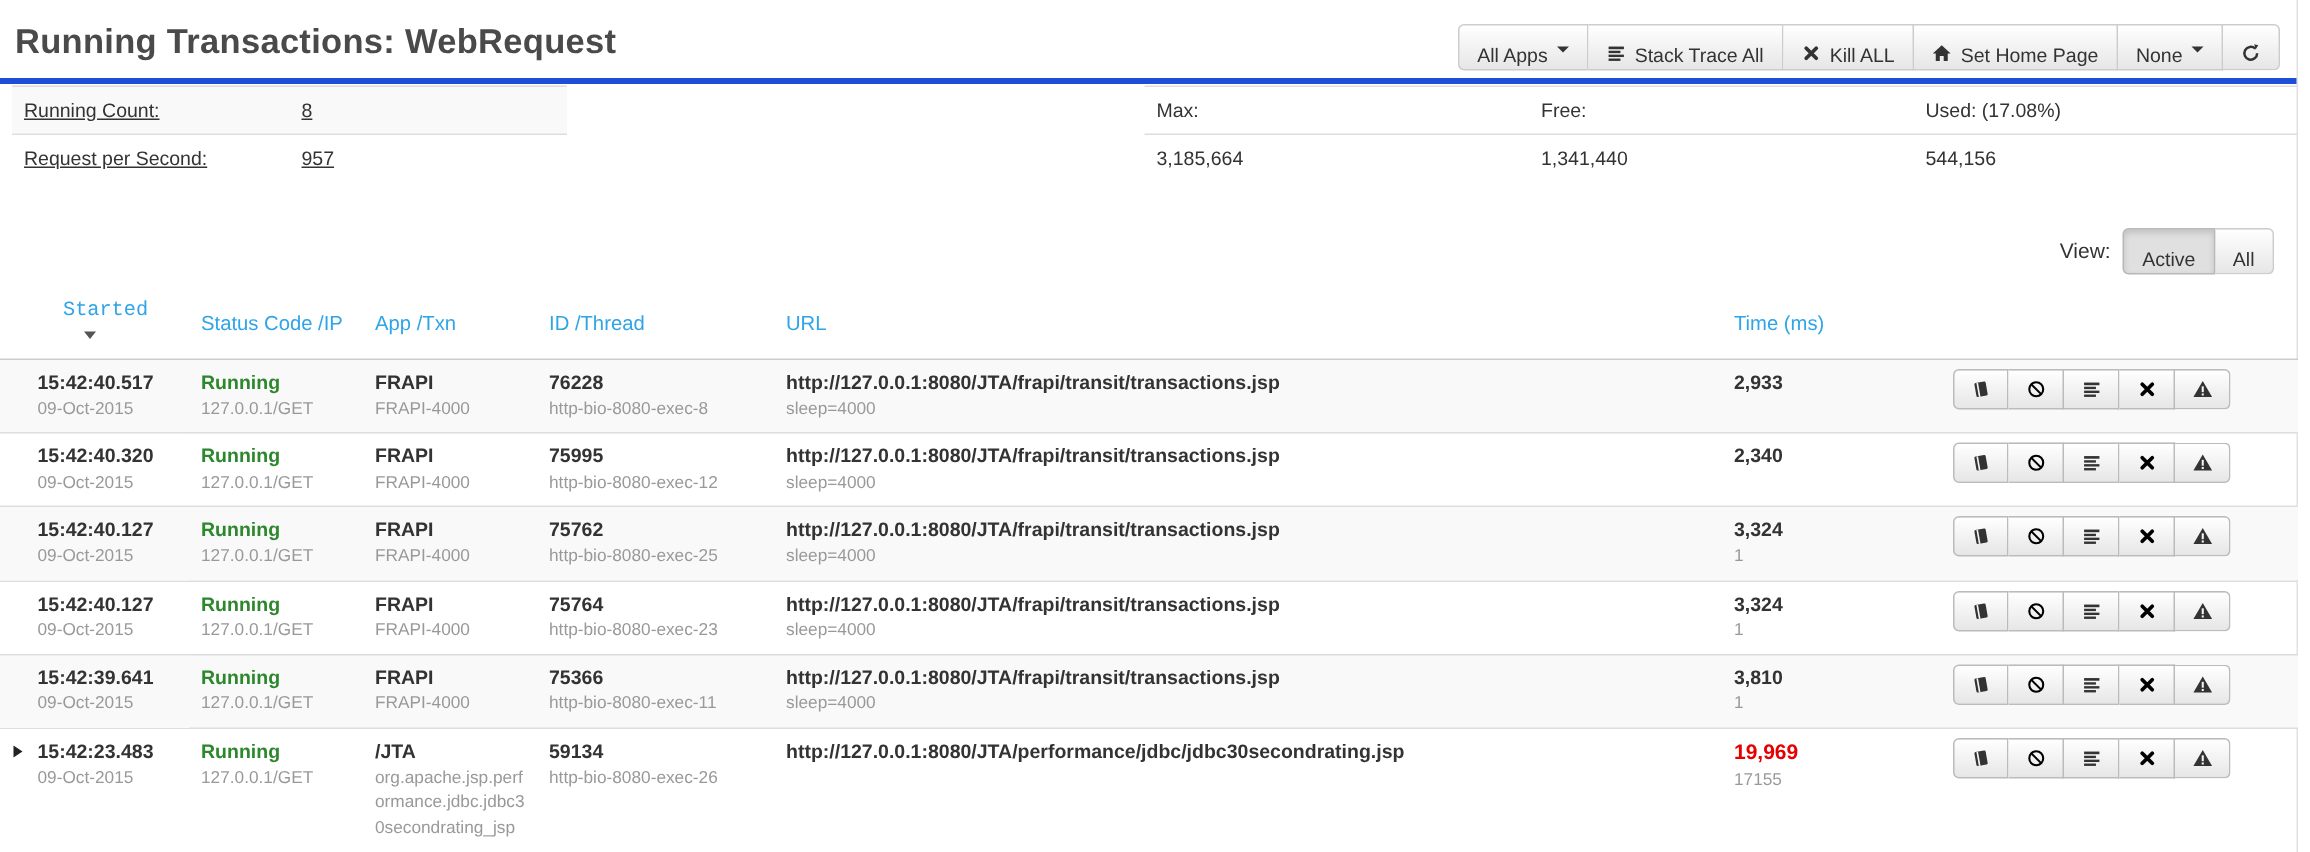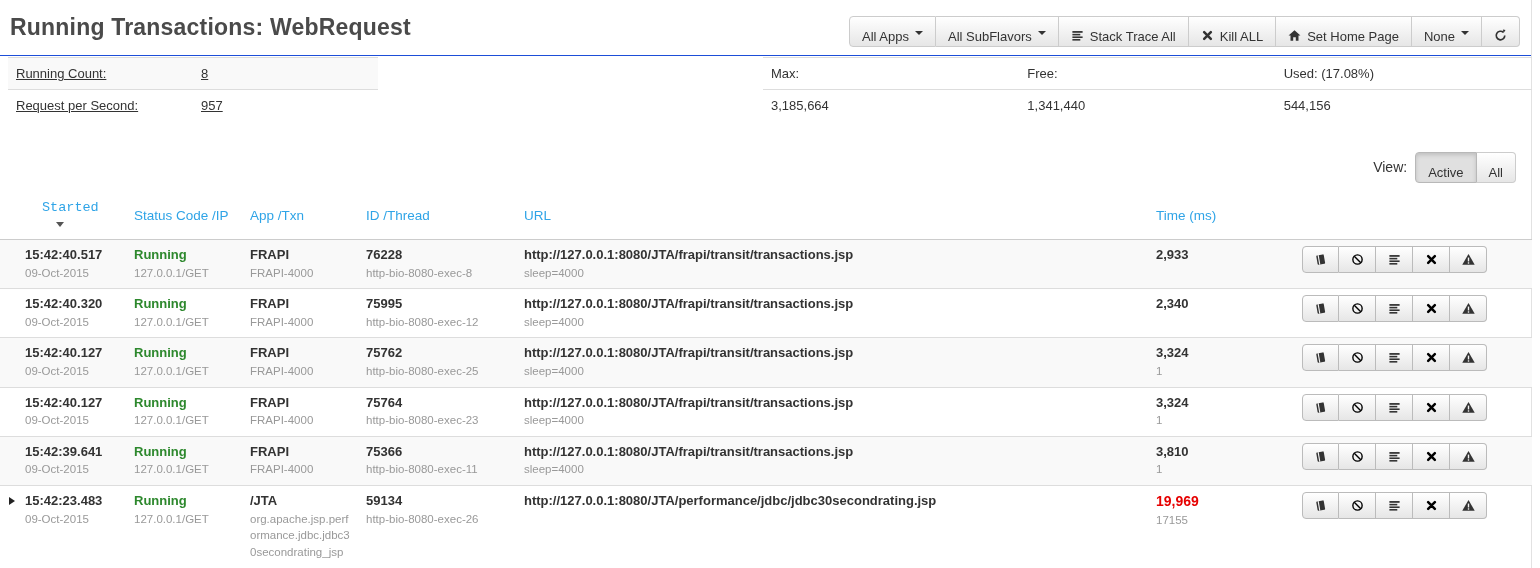--- a/index.html
+++ b/index.html
@@ -1,21 +1,21 @@
 <!DOCTYPE html>
 <html style="--accent: #2fa4e7; --success: #2d882d; --danger: #e60000;"><head>
 <meta charset="utf-8">
 <style>
   * { margin:0; padding:0; box-sizing:border-box; }
   html,body { width:1540px; height:568px; background:#fff; overflow:hidden;
     font-family:"Liberation Sans", sans-serif; color:#333; }
   .page { position:relative; width:1532px; height:568px; border-right:1px solid #e2e2e2; background:#fff; }
 
   
-  .header { position:relative; height:56px; border-bottom:1px solid #1d4ed8; }
+  .header { position:relative; height:56px; border-bottom:4px solid #1d4ed8; }
   .page-title { position:absolute; left:10px; top:14px; font-size:23px; font-weight:bold; color:#4a4a4a; letter-spacing:.2px; }
   .toolbar { position:absolute; right:11px; top:16px; display:inline-flex; }
   .btn { display:inline-flex; gap:6px; height:31px; padding:12px 12px;
     background:linear-gradient(to bottom,#ffffff,#e6e6e6); border:1px solid #ccc; border-left-width:0;
     font-size:13px; color:#333; cursor:pointer; white-space:nowrap; font-family:inherit; }
   .toolbar .btn:first-child { border-left-width:1px; border-radius:4px 0 0 4px; }
   .toolbar .btn:last-child { border-radius:0 4px 4px 0; }
   .caret { width:0; height:0; border:4px solid transparent; border-top:4px solid #333; border-bottom:none; transform:translateY(2px); }
   .ic { width:13px; height:13px; fill:#333; stroke:none; flex:none; }
 
@@ -109,24 +109,20 @@
 <div class="page">
 
   <div class="header">
     <div class="page-title">Running Transactions: WebRequest</div>
     <div class="toolbar">
       <button class="btn">
         <span>All Apps</span>
         <span class="caret"></span>
       </button>
       <button class="btn">
-        <span>All SubFlavors</span>
-        <span class="caret"></span>
-      </button>
-      <button class="btn">
         <svg class="ic">
             <use href="#i-stack"></use>
           </svg>
         <span>Stack Trace All</span>
       </button>
       <button class="btn">
         <svg class="ic">
             <use href="#i-x"></use>
           </svg>
         <span>Kill ALL</span>

